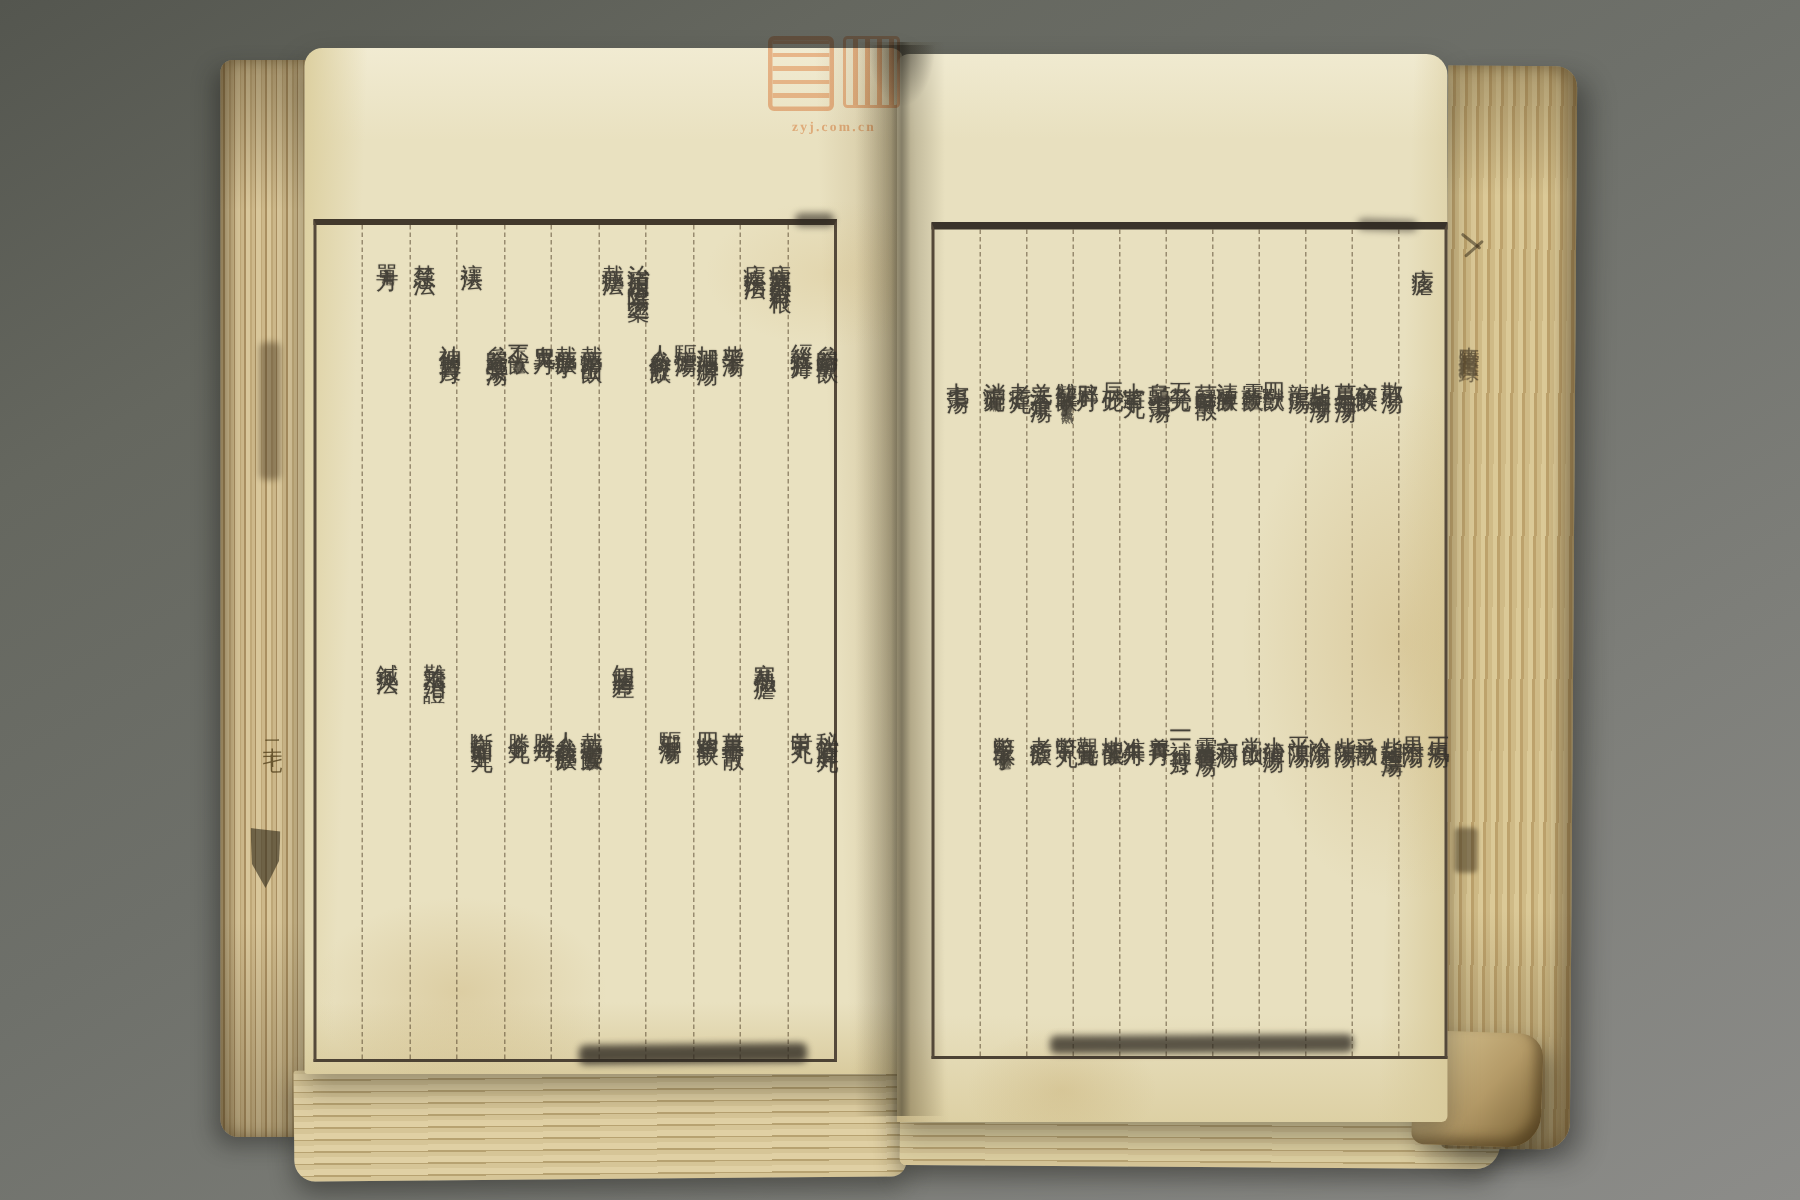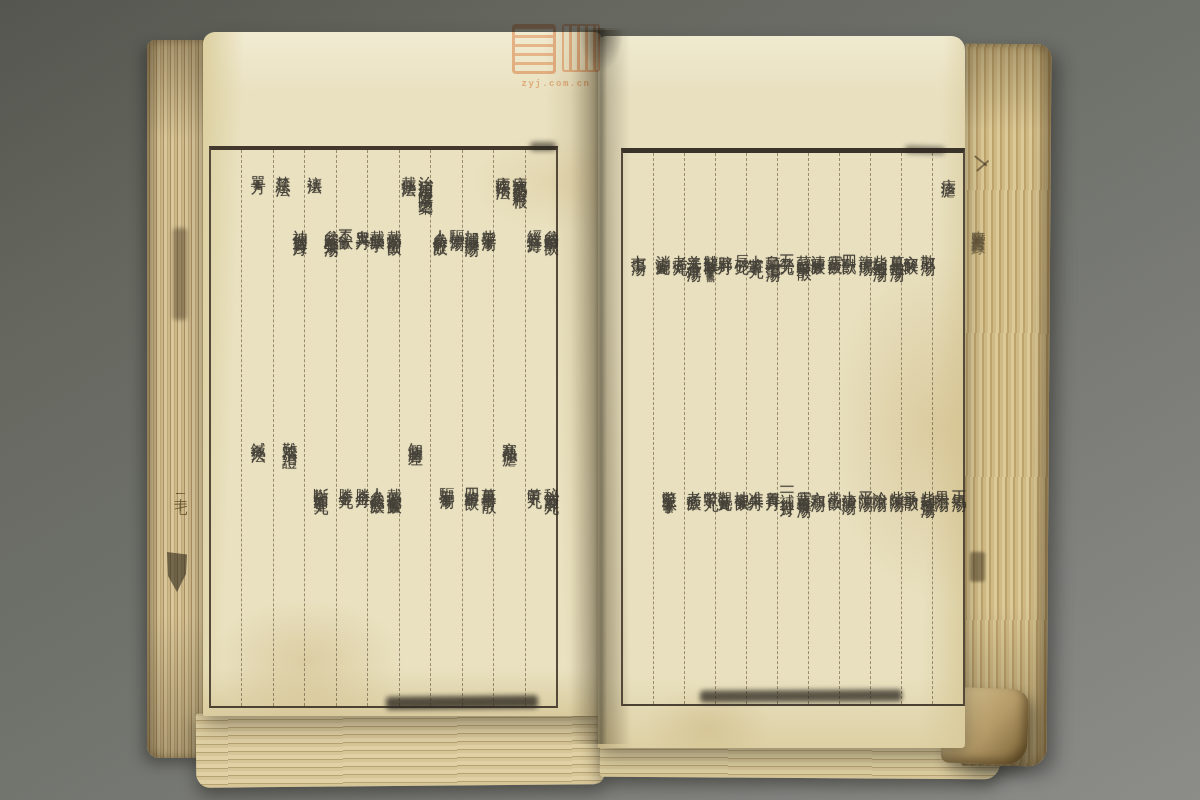--- a/index.html
+++ b/index.html
@@ -130,21 +130,21 @@
   
   .watermark{
     left:498px;top:24px;width:116px;height:72px;opacity:.62;mix-blend-mode:multiply;
     display:flex;flex-direction:column;align-items:center;pointer-events:none;
   }
   .wm-row{display:flex;gap:6px;}
   .wm-seal{width:38px;height:44px;border:3px solid #ee9d6a;border-radius:4px;
     background:repeating-linear-gradient(0deg,rgba(0,0,0,0) 0 6px,#f0a474 6px 9px);}
   .wm-glyph{width:34px;height:44px;border:2px solid #f0a474;border-radius:3px;
     background:repeating-linear-gradient(90deg,rgba(0,0,0,0) 0 5px,#eea06e 5px 8px);}
-  .wm-url{margin-top:5px;font-family:Liberation Mono, monospace;
+  .wm-url{margin-top:5px;font-family:Liberation Serif, serif;
     font-size:9px;font-weight:bold;letter-spacing:1.5px;color:#ec9a63;}
 </style>
 </head>
 <body>
 
 <div class="abs stack-left">
   <div class="abs fold-smudge"></div>
   <div class="abs folio">二十七</div>
   <div class="abs fishtail"></div>
 </div>

